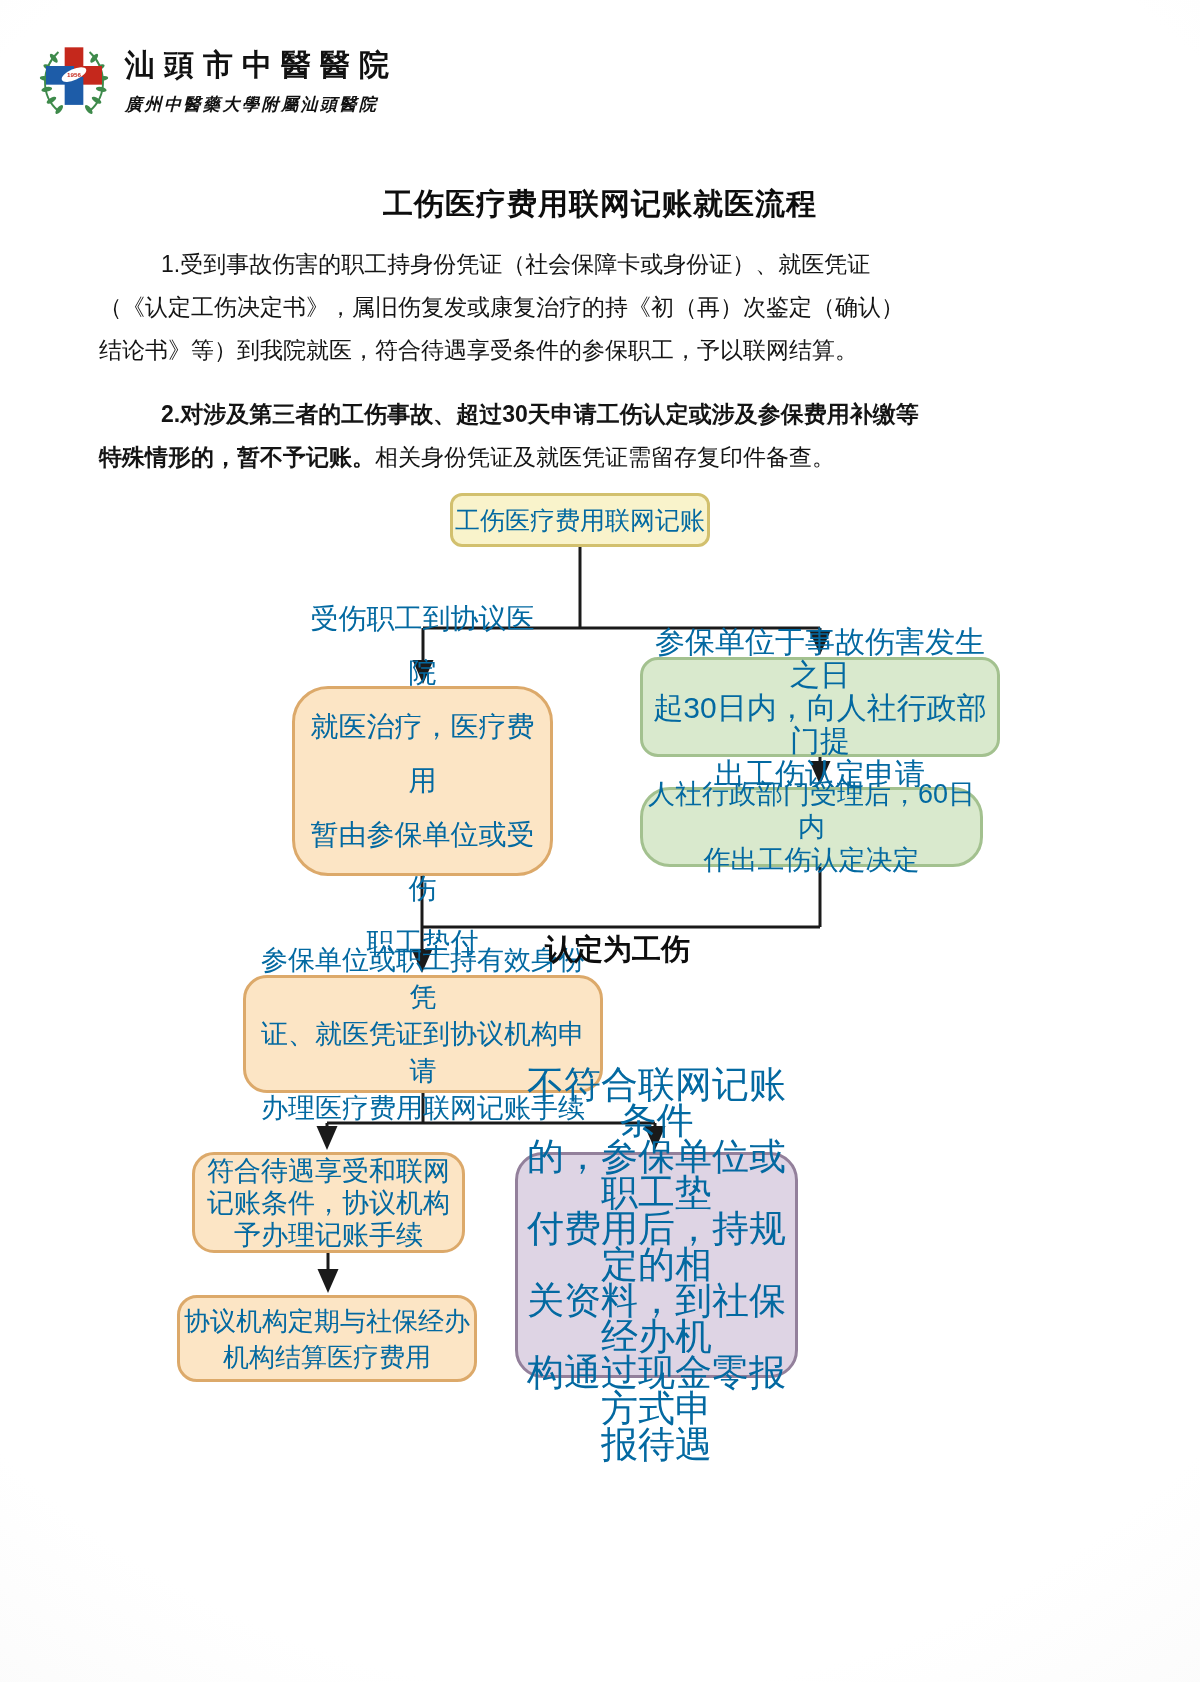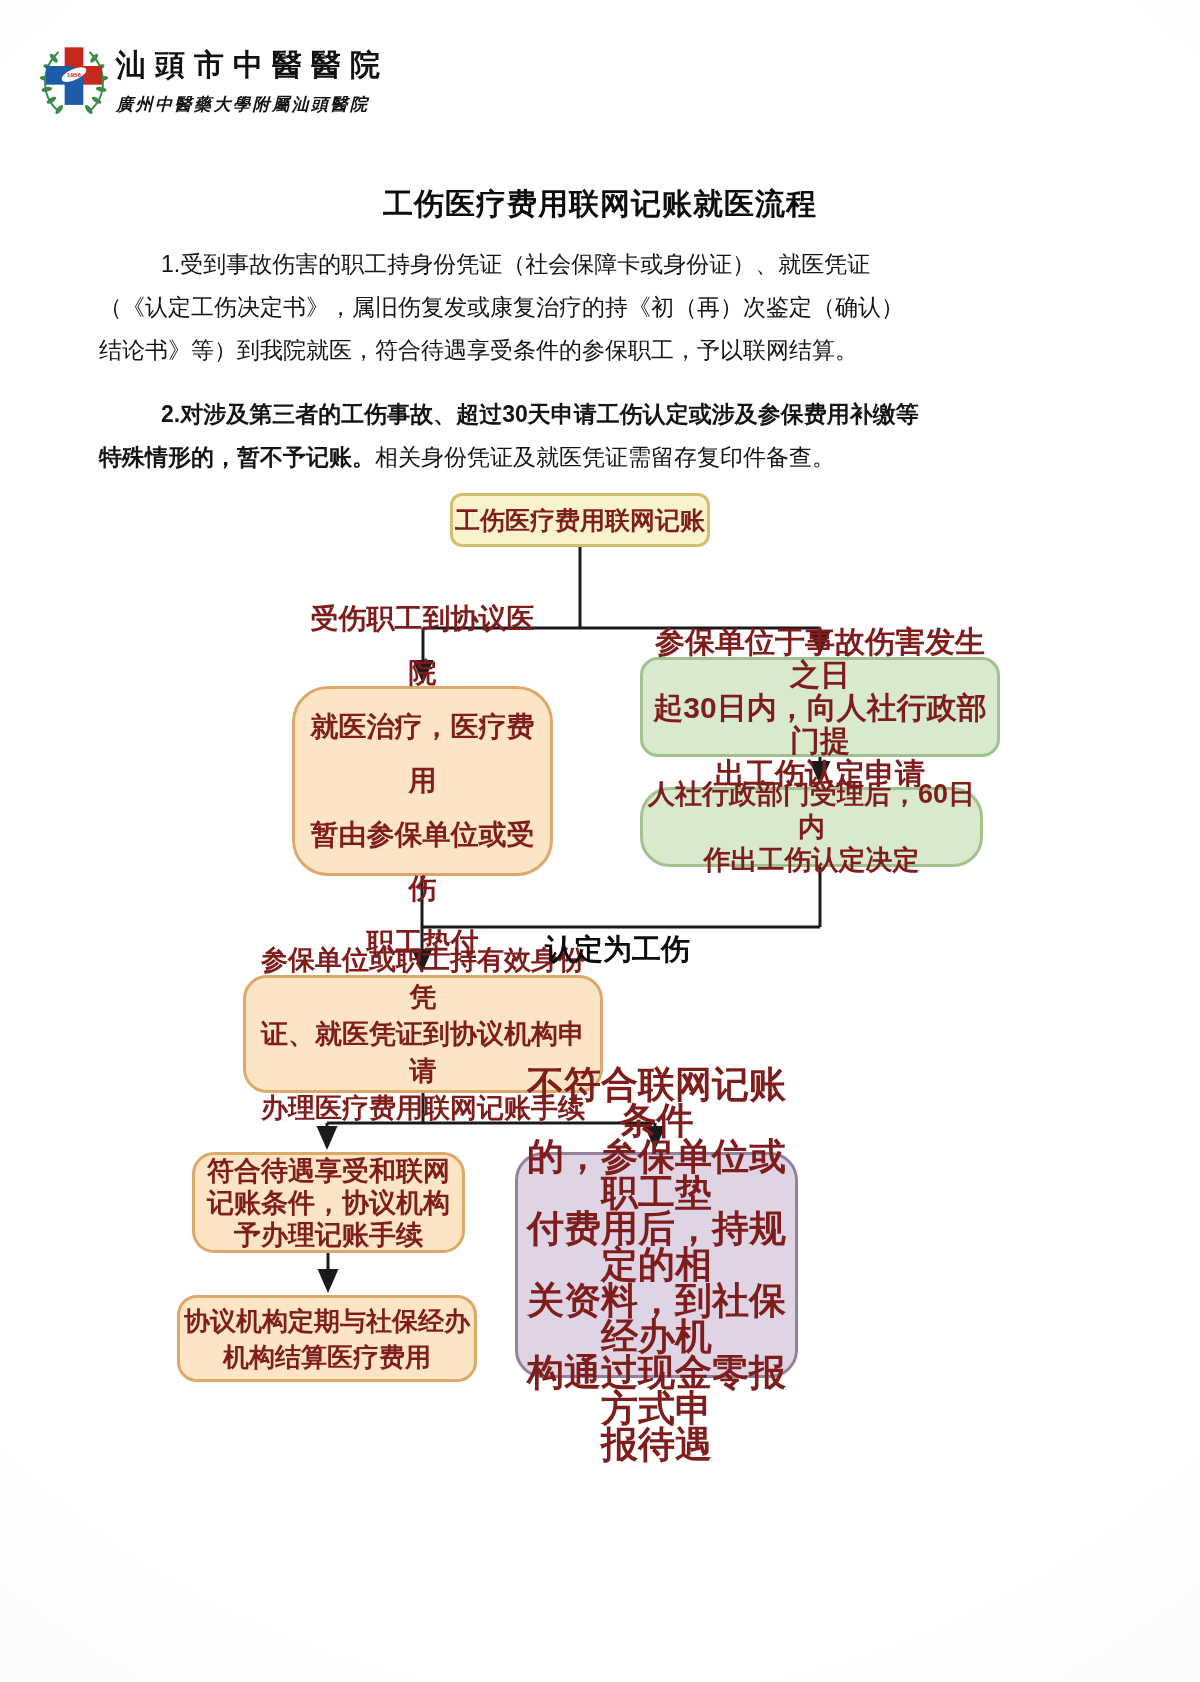--- a/index.html
+++ b/index.html
@@ -1,35 +1,35 @@
 <!DOCTYPE html>
 <html><head>
 <meta charset="utf-8">
 <style>
   html,body{margin:0;padding:0;}
   body{background:#e9e9e9;font-family:"Liberation Sans",sans-serif;}
   .page{position:relative;width:1200px;height:1682px;margin:0 auto;overflow:hidden;
         background:radial-gradient(120% 90% at 50% 45%, #ffffff 62%, #f7f7f7 88%, #ececec 100%);
         color:#151515;}
   
-  .logo{position:absolute;left:35px;top:38px;display:flex;align-items:center;gap:3px;}
+  .logo{position:absolute;left:35px;top:38px;display:flex;align-items:center;gap:12px;}
   .logo-text{display:flex;flex-direction:column;}
   .hosp-name{font-family:"Liberation Serif",serif;font-weight:700;font-size:30px;letter-spacing:9px;color:#111;}
   .hosp-sub{font-family:"Liberation Serif",serif;font-weight:700;font-size:17px;letter-spacing:2.5px;color:#111;margin-top:7px;font-style:italic;}
   
   .title{position:absolute;top:164px;left:0;width:1200px;text-align:center;font-size:30px;font-weight:700;letter-spacing:1px;color:#0d0d0d;}
   .para{position:absolute;left:99px;width:1012px;font-size:23px;line-height:43px;color:#141414;margin:0;}
   .para1{top:243px;white-space:pre-line;text-indent:62px;}
   .para2{top:393px;text-indent:62px;}
   .para2 .b{font-weight:700;white-space:pre-line;}
   
   .flow{position:absolute;left:0;top:480px;width:1200px;height:960px;}
   .connectors{position:absolute;left:0;top:0;pointer-events:none;}
   .node{position:absolute;display:flex;align-items:center;justify-content:center;text-align:center;
-        font-weight:700;color:#7f1d1d;border:3px solid;border-radius:20px;white-space:pre-line;
+        font-weight:400;color:#0369a1;border:3px solid;border-radius:20px;white-space:pre-line;
         box-sizing:border-box;padding:2px;}
   .n-start{left:450px;top:13px;width:260px;height:54px;background:#f9f3cb;border-color:#d2c06e;border-radius:12px;font-size:25px;}
   .n-treat{left:292px;top:206px;width:261px;height:190px;background:#fce5c5;border-color:#dca96a;border-radius:36px;font-size:28px;line-height:54px;}
   .n-apply{left:640px;top:177px;width:360px;height:100px;background:#d9e9cd;border-color:#a3c18f;border-radius:18px;font-size:30px;line-height:33px;}
   .n-decide{left:640px;top:307px;width:343px;height:80px;background:#d9e9cd;border-color:#a3c18f;border-radius:30px;font-size:27px;line-height:33px;}
   .n-register{left:243px;top:495px;width:360px;height:118px;background:#fce5c5;border-color:#dca96a;border-radius:24px;font-size:27px;line-height:37px;}
   .n-eligible{left:192px;top:672px;width:273px;height:101px;background:#fce5c5;border-color:#dca96a;border-radius:22px;font-size:27px;line-height:32px;}
   .n-settle{left:177px;top:815px;width:300px;height:87px;background:#fce5c5;border-color:#dca96a;border-radius:20px;font-size:26px;line-height:36px;}
   .n-ineligible{left:515px;top:672px;width:283px;height:226px;background:#ded4e4;border-color:#93809b;border-radius:28px;font-size:37px;line-height:36px;}
   .flow-label{position:absolute;left:545px;top:450px;width:180px;font-size:29px;font-weight:700;color:#0d0d0d;}

